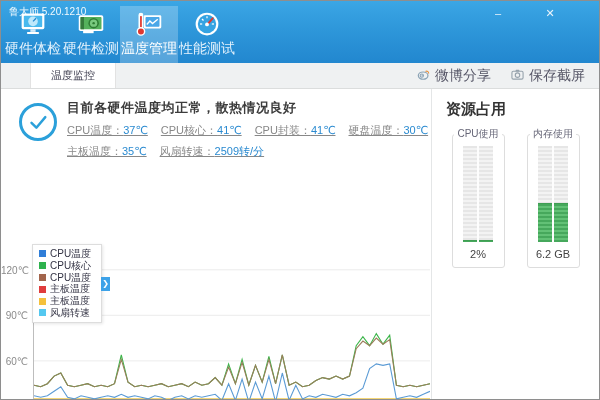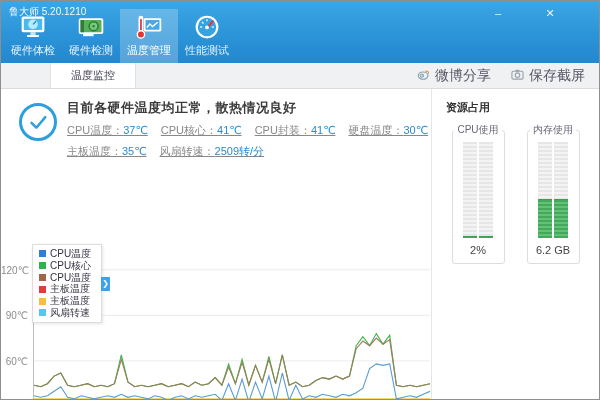--- a/index.html
+++ b/index.html
@@ -12,26 +12,26 @@
   .titlebar { height:62px; flex:none; position:relative;
               background:linear-gradient(180deg,#3ba6e5 0%,#2e97da 45%,#2287cf 100%); }
   .app-title { position:absolute; top:4px; left:8px; color:#f2fafe; font-size:10px; }
   .win-btn { position:absolute; top:5px; width:18px; height:15px; color:#eaf4fb; font-size:11px;
              line-height:15px; text-align:center; cursor:default; }
   #btn-min { left:488px; } #btn-close { left:540px; }
   .tabs { position:absolute; left:3px; bottom:0; display:flex; }
   .tab { width:58px; padding:4px 0 5px; display:flex; flex-direction:column; align-items:center; gap:2px; }
   .tab.active { background:rgba(255,255,255,.24); }
   .tab svg { width:28px; height:28px; display:block; }
-  .tab-label { font-size:11px; color:#e4f2fc; }
+  .tab-label { font-size:14px; color:#e4f2fc; }
   .tab.active .tab-label { color:#fff; }
 
   
   .subbar { height:26px; flex:none; background:#eff1f2; border-bottom:1px solid #dbdddd;
-            display:flex; align-items:stretch;padding-left:20px; }
+            display:flex; align-items:stretch; }
   .subtab { width:86px; margin-left:29px; background:#fff; border-left:1px solid #e2e2e2;
             border-right:1px solid #e2e2e2; font-size:11px; color:#445;
             display:flex; align-items:center; justify-content:center; }
   .subbar-links { margin-left:auto; display:flex; align-items:center; gap:20px; padding-right:14px; }
   .subbar-link { display:flex; align-items:center; gap:5px; font-size:14px; color:#556; cursor:default; }
 
   
   .content { flex:1; display:flex; min-height:0; background:#fff; }
   .main { width:430px; position:relative; }
 
@@ -53,21 +53,21 @@
   .legend { position:absolute; left:-2px; top:-3px; width:70px; background:rgba(255,255,255,.96);
             border:1px solid #ddd; box-shadow:1px 1px 3px rgba(0,0,0,.10); padding:3px 0 3px 6px; z-index:2; }
   .legend-item { display:flex; align-items:center; gap:4px; font-size:10px; color:#334; height:11.8px; }
   .legend-swatch { width:7px; height:7px; flex:none; }
   .legend-arrow { position:absolute; right:-9px; top:32px; width:9px; height:14px; background:#3da2e8;
                   color:#fff; font-size:8px; line-height:14px; text-align:center; cursor:default; }
 
   
   .sidebar { width:170px; border-left:1px solid #e4e6e7; background:#fff;
              display:flex; flex-direction:column; padding:11px 0 9px; }
-  .sidebar-title { font-size:11px; font-weight:bold; color:#333; padding-left:14px; }
+  .sidebar-title { font-size:15px; font-weight:bold; color:#333; padding-left:14px; }
   .gauges { display:flex; justify-content:center; gap:22px; margin-top:8px; }
   .gauge { width:53px; border:1px solid #ddd; border-radius:3px; padding:2px 0 7px; text-align:center; }
   .gauge legend { font-size:10px; color:#667; padding:0 3px; margin:0 auto; }
   .bar { position:relative; width:30px; height:96px; margin:3px auto 0; overflow:hidden;
          background:repeating-linear-gradient(#e6e6e6 0 2px,#f3f3f3 2px 4px); }
   .bar::after { content:""; position:absolute; left:14px; top:0; bottom:0; width:2px; background:#fdfdfd; z-index:3; }
   .bar-fill { position:absolute; left:0; bottom:0; width:100%; border-top:1px solid #3f9e53;
               background:repeating-linear-gradient(#46a85c 0 2px,#62c176 2px 4px); }
   .gauge-value { font-size:11px; color:#444; margin-top:6px; }
   .sidebar-bottom { margin-top:auto; text-align:center; }

